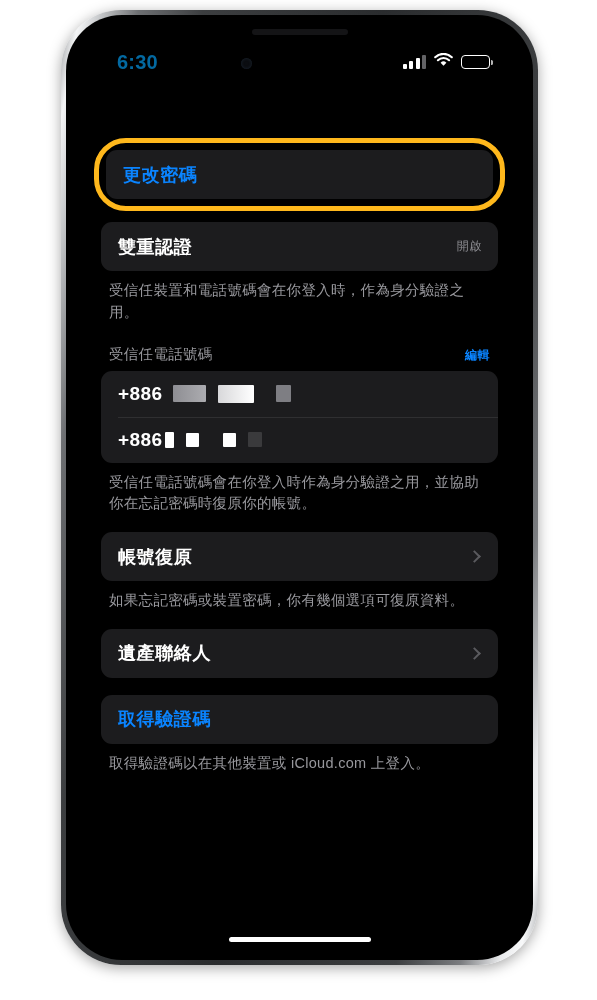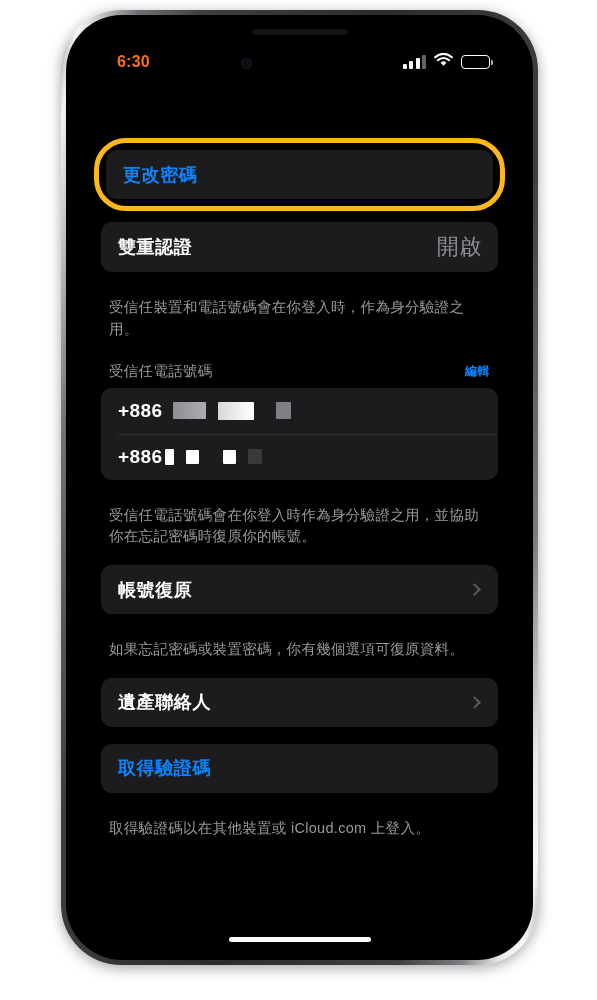--- a/index.html
+++ b/index.html
@@ -85,22 +85,22 @@
     top: 25px;
     left: 0;
     width: 457px;
     height: 34px;
     display: flex;
     align-items: center;
     justify-content: space-between;
     padding: 0 38px 0 46px;
   }
   .status-time {
-    color: #f97316;
-    font-size: 16px;
+    color: #0369a1;
+    font-size: 20px;
     font-weight: bold;
     letter-spacing: 0.2px;
   }
   .status-icons {
     display: flex;
     align-items: center;
     gap: 8px;
   }
   .signal-bars { display: flex; align-items: flex-end; gap: 2.5px; height: 14px; }
   .signal-bars i { display: block; width: 4px; background: #ffffff; border-radius: 1px; }
@@ -195,21 +195,21 @@
     color: #ffffff;
     font-size: 18px;
     font-weight: bold;
     letter-spacing: 0.6px;
   }
   .row-label.accent {
     color: #0a84ff;
   }
   .row-value {
     color: #8e8e93;
-    font-size: 22px;
+    font-size: 12px;
     letter-spacing: 0.6px;
   }
   .chevron-right {
     display: inline-block;
     width: 9px; height: 9px;
     border-right: 2.6px solid #5a5a5e;
     border-top: 2.6px solid #5a5a5e;
     transform: rotate(45deg);
     margin-right: 3px;
   }
@@ -220,27 +220,27 @@
     padding: 7px;
     margin: 0 -7px;
     border: 5px solid #ffb81c;
     border-radius: 32px;
   }
 
   .footer-text {
     color: #98989d;
     font-size: 14.5px;
     line-height: 1.5;
-    padding: 25px 8px 0 8px;
+    padding: 9px 8px 0 8px;
     letter-spacing: 0.3px;
   }
 
   .group-header {
     display: flex;
-    align-items: center;
+    align-items: flex-end;
     justify-content: space-between;
     padding: 4px 8px 7px 8px;
   }
   .group-header .title {
     color: #98989d;
     font-size: 14.5px;
     letter-spacing: 0.3px;
   }
   .group-header .action {
     color: #0a84ff;

